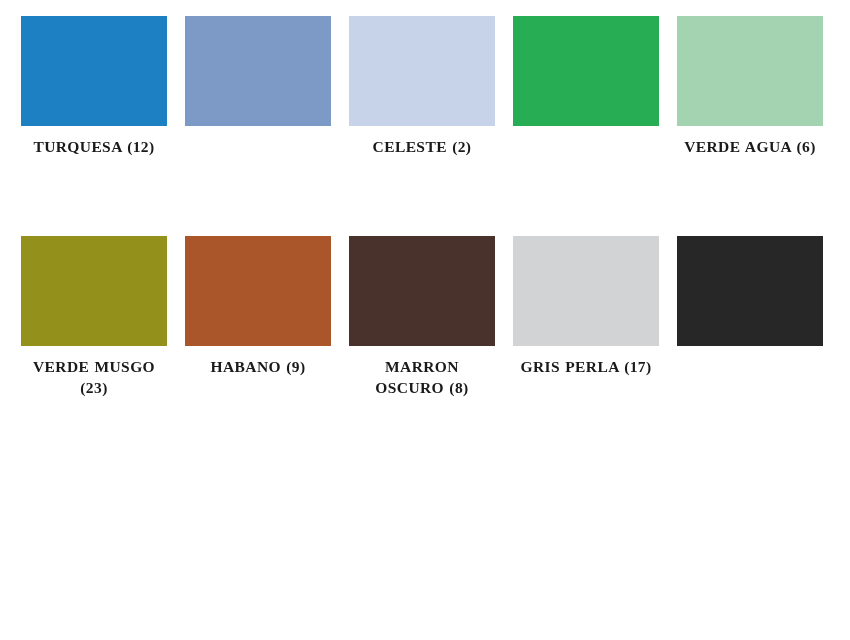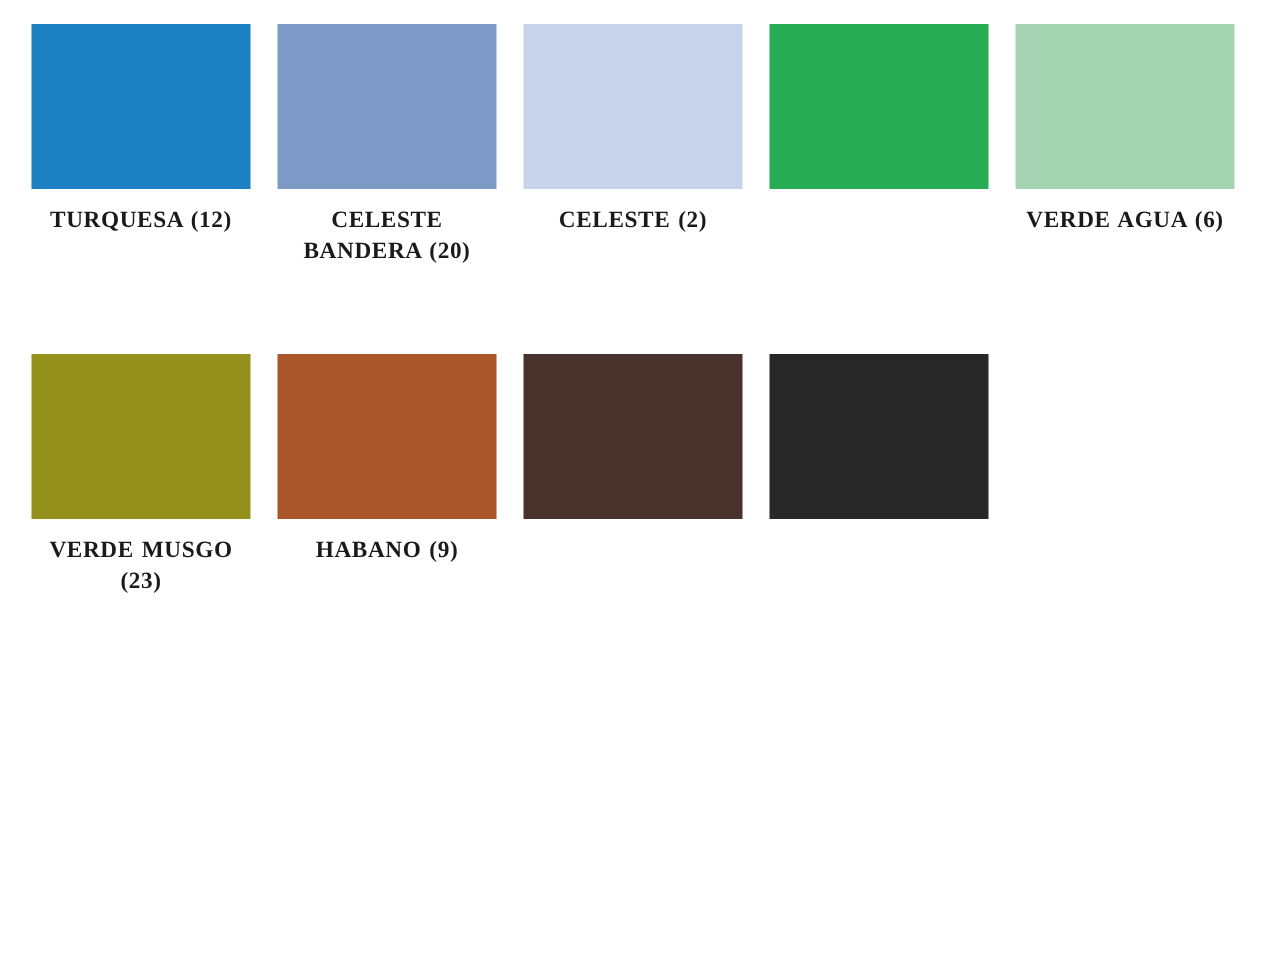--- a/index.html
+++ b/index.html
@@ -73,21 +73,20 @@
 </head>
 <body style="background-color: rgb(255, 255, 255); color: rgb(26, 26, 26);">
 
 <div id="palette-grid" style="grid-template-columns: repeat(5, 164px); grid-template-rows: repeat(3, 220px);">
     <div class="swatch-cell">
       <div class="swatch-chip" style="background-color: rgb(28, 128, 195);"></div>
       <div class="swatch-label"><span class="label-text">TURQUESA (12)</span></div>
     </div>
     <div class="swatch-cell">
       <div class="swatch-chip" style="background-color: rgb(124, 154, 197);"></div>
-      <div class="swatch-label"><span class="label-text">CELESTE BANDERA (20)</span></div>
     </div>
     <div class="swatch-cell">
       <div class="swatch-chip" style="background-color: rgb(199, 211, 232);"></div>
       <div class="swatch-label"><span class="label-text">CELESTE (2)</span></div>
     </div>
     <div class="swatch-cell">
       <div class="swatch-chip" style="background-color: rgb(39, 173, 83);"></div>
     </div>
     <div class="swatch-cell">
       <div class="swatch-chip" style="background-color: rgb(164, 211, 177);"></div>
@@ -96,20 +95,25 @@
     <div class="swatch-cell">
       <div class="swatch-chip" style="background-color: rgb(147, 144, 27);"></div>
       <div class="swatch-label"><span class="label-text">VERDE MUSGO (23)</span></div>
     </div>
     <div class="swatch-cell">
       <div class="swatch-chip" style="background-color: rgb(170, 85, 42);"></div>
       <div class="swatch-label"><span class="label-text">HABANO (9)</span></div>
     </div>
     <div class="swatch-cell">
       <div class="swatch-chip" style="background-color: rgb(73, 50, 44);"></div>
+      <div class="swatch-label"><span class="label-text">MARRON OSCURO (8)</span></div>
+    </div>
+    <div class="swatch-cell">
+      <div class="swatch-chip" style="background-color: rgb(210, 211, 213);"></div>
+      <div class="swatch-label"><span class="label-text">GRIS PERLA (17)</span></div>
     </div>
     <div class="swatch-cell">
       <div class="swatch-chip" style="background-color: rgb(40, 39, 40);"></div>
     </div>
     <div class="swatch-cell is-empty"></div>
     <div class="swatch-cell is-empty"></div>
     <div class="swatch-cell is-empty"></div>
     <div class="swatch-cell is-empty"></div>
   </div>
 

